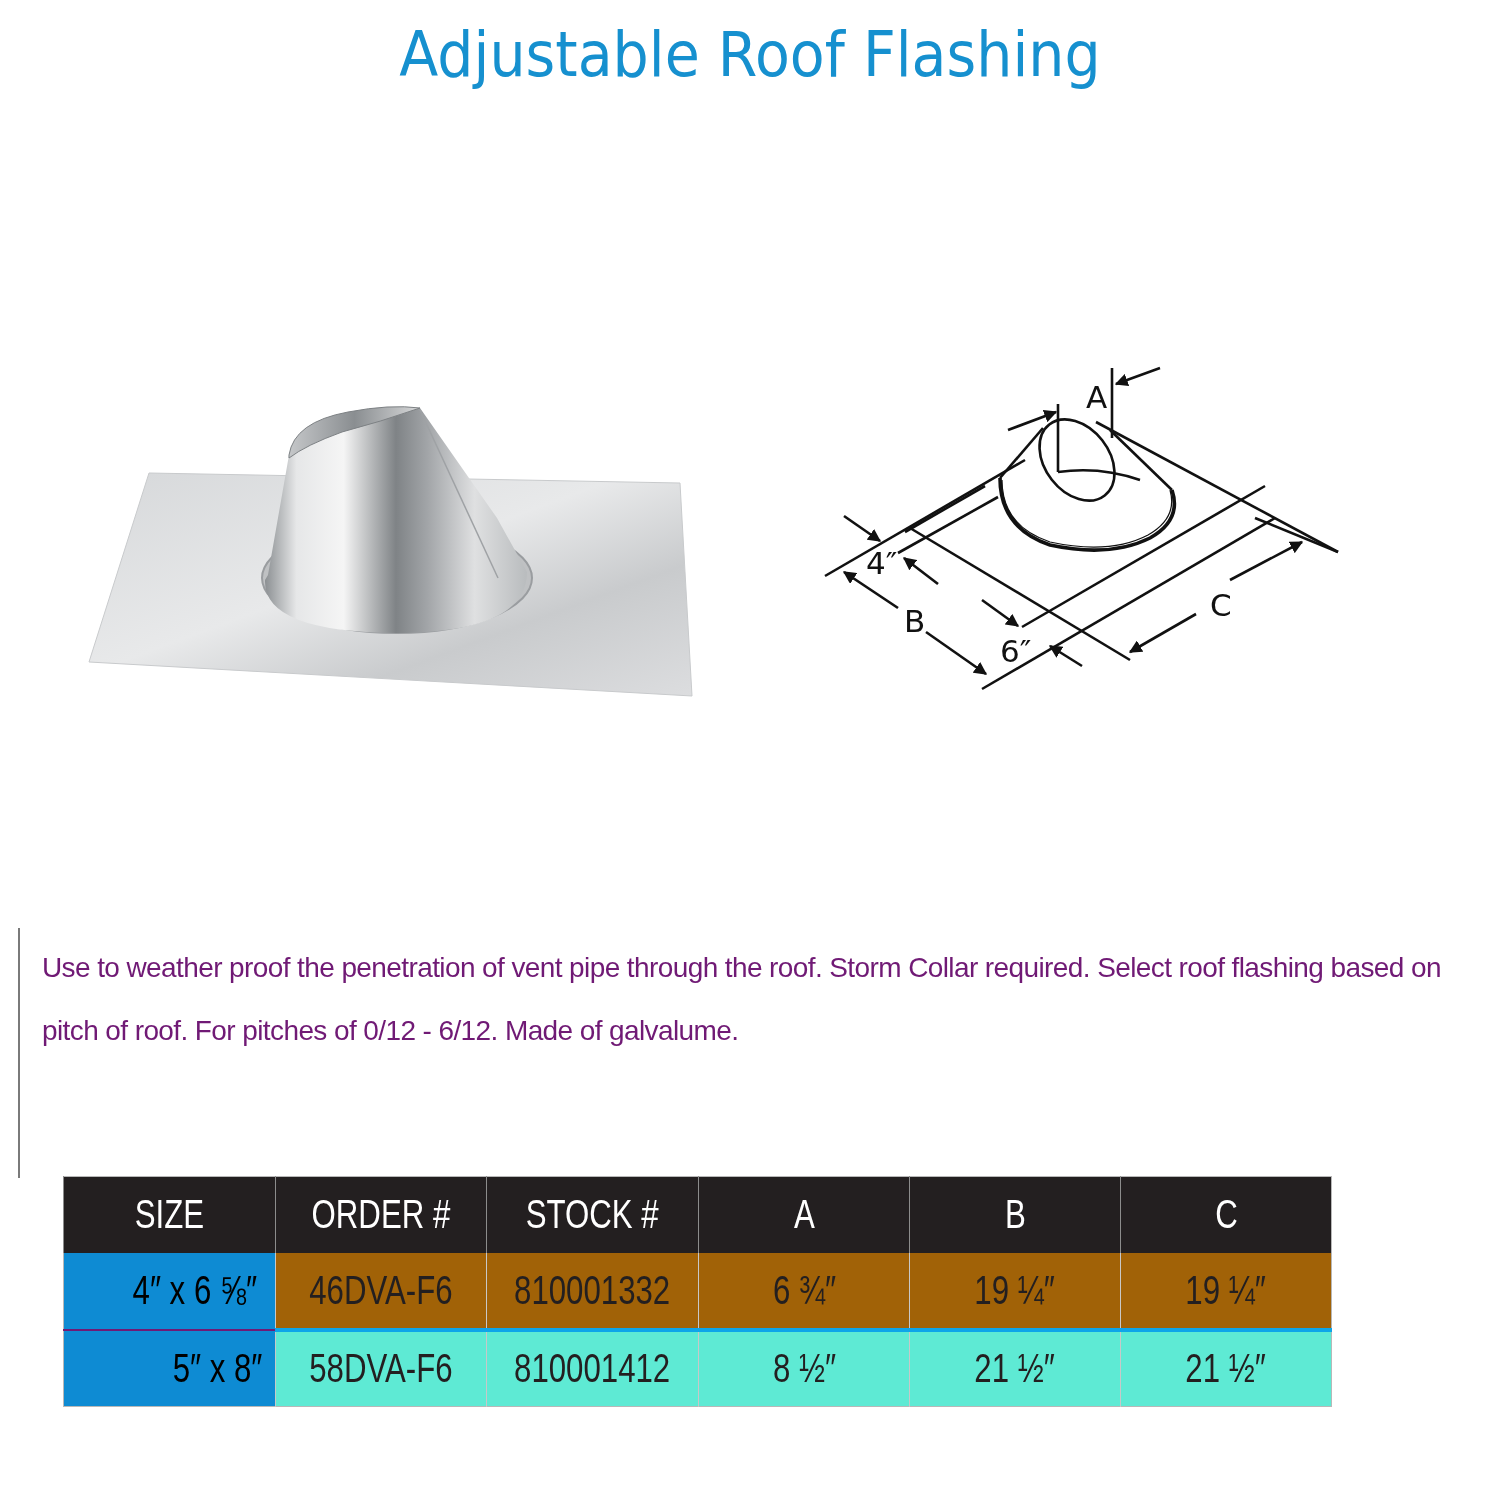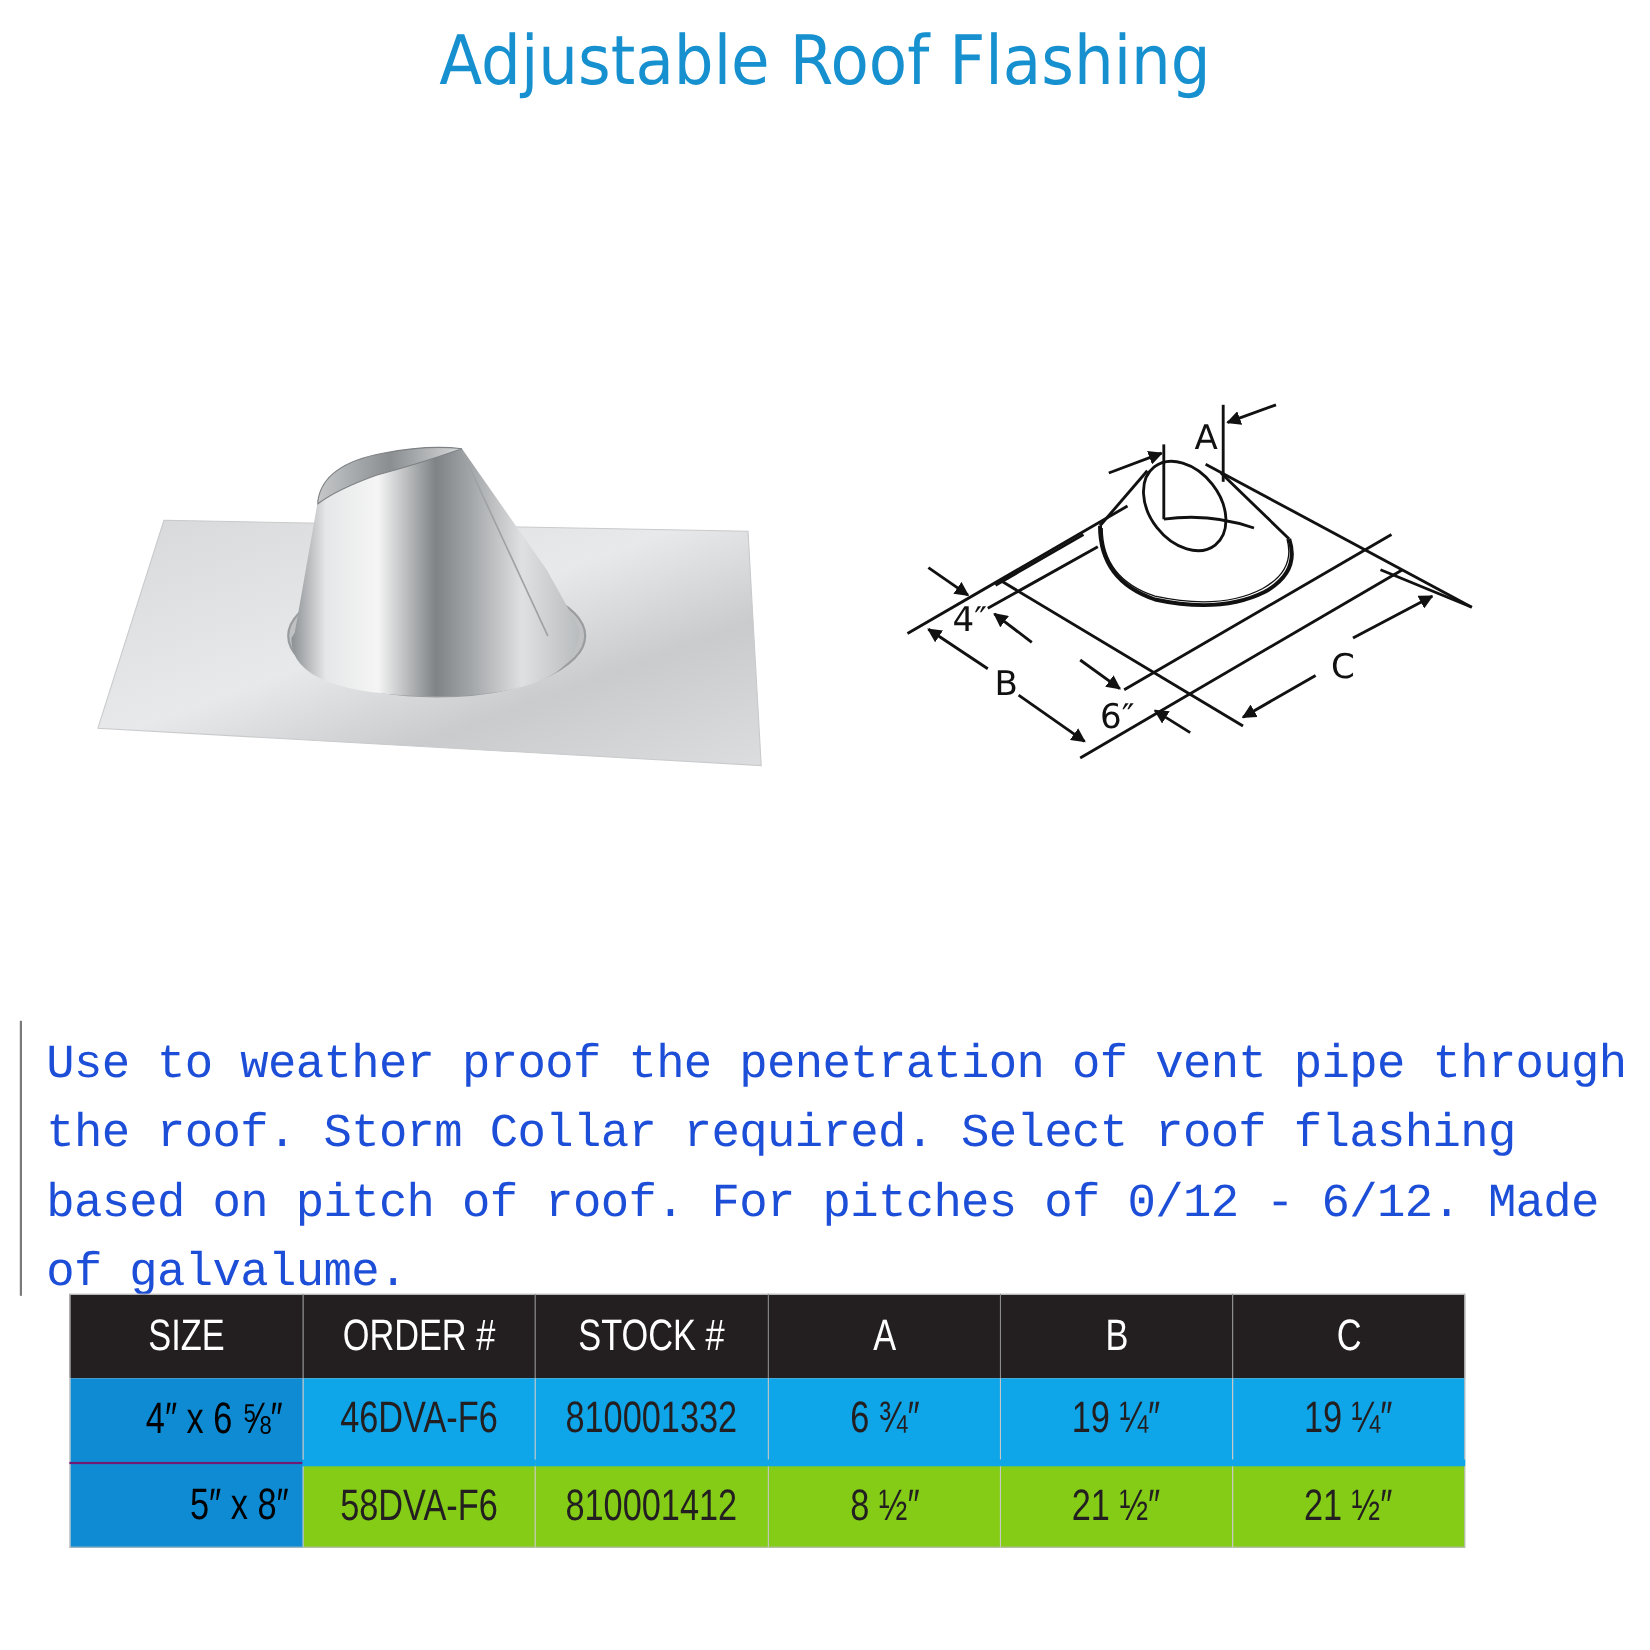--- a/index.html
+++ b/index.html
@@ -15,22 +15,22 @@
     }
 
     .photo { position: absolute; left: 80px; top: 340px; width: 630px; height: 370px; }
     .diagram { position: absolute; left: 810px; top: 360px; width: 540px; height: 340px; }
 
     .desc-border {
       position: absolute; left: 18px; top: 928px; width: 2px; height: 250px; background: #7a7a7a;
     }
     .description {
       position: absolute; left: 42px; top: 936px; width: 1450px;
-      font-family: Liberation Mono, monospace;
-      font-size: 43px; line-height: 63px; color: #1d4ed8;
+      font-family: Liberation Sans, sans-serif;
+      font-size: 28px; line-height: 63px; color: #701a75;
       letter-spacing: -0.6px;
     }
 
     .spec-table {
       position: absolute; left: 19px; top: 1176px; width: 1268px;
       border-collapse: collapse; table-layout: fixed;
       border: 1px solid #b8b8b8;
       margin-left: 44px;
     }
     .spec-table th, .spec-table td {
@@ -38,22 +38,22 @@
       font-family: "Liberation Sans", sans-serif;
       font-size: 40px; font-weight: normal;
       border-left: 1px solid #c8c8c8;
       padding: 0;
     }
     .spec-table th {
       height: 76px; background: #231f20; color: #ffffff;
       border-left: 1px solid #8c8c8c;
     }
     .spec-table td { height: 77px; color: #231f20; }
-    .spec-table tr.row-0 td { background: #0ea5e9; }
-    .spec-table tr.row-1 td { background: #84cc16; border-top: 6px solid #0ea5e9; }
+    .spec-table tr.row-0 td { background: #a16207; }
+    .spec-table tr.row-1 td { background: #5eead4; border-top: 4px solid #0ea5e9; }
     .spec-table td.size-cell { background: #0e8bd3 !important; color: #000000; border-left: none; text-align: right; }
     .spec-table tr.row-1 td.size-cell { border-top: 2px solid #701a75; }
     .cond { display: inline-block; transform: scaleX(0.78); transform-origin: center; white-space: nowrap; }
   </style>
 </head>
 <body>
 
 <h1 class="title">Adjustable Roof Flashing</h1>
 
 <svg class="photo" viewBox="0 0 630 370" xmlns="http://www.w3.org/2000/svg">

